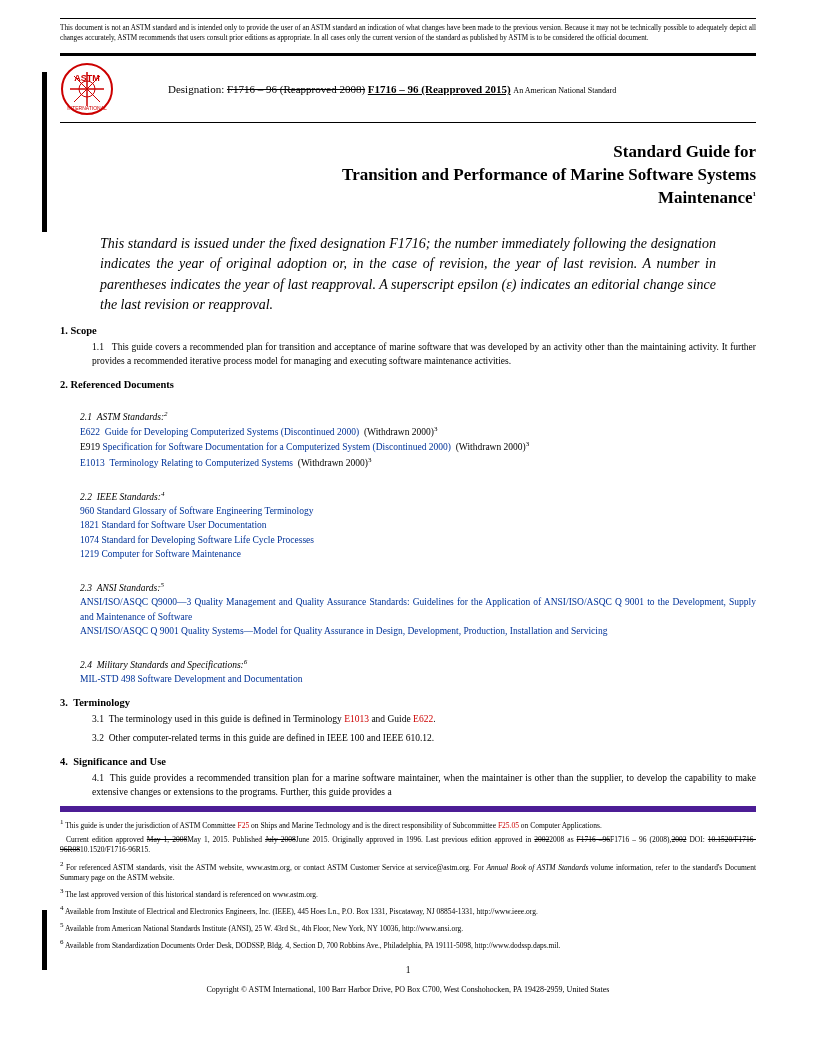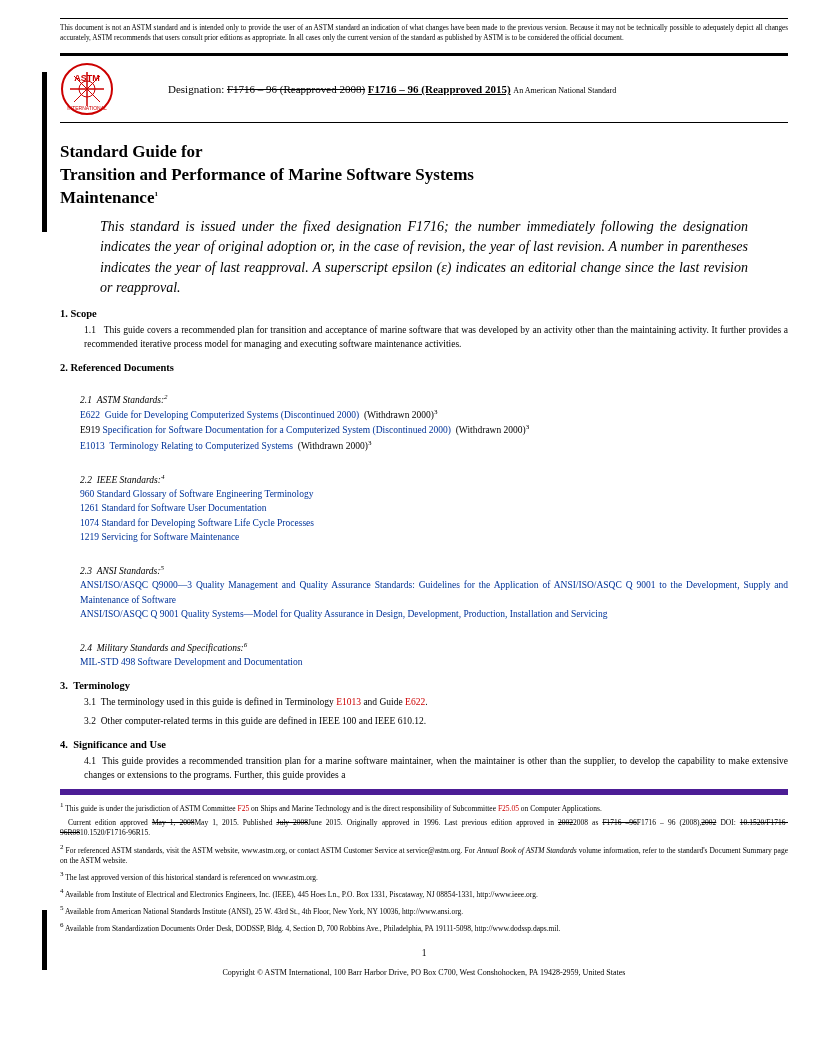--- a/index.html
+++ b/index.html
@@ -8,21 +8,21 @@
       font-size: 9.5px;
       color: #000;
       background: #fff;
       width: 816px;
       min-height: 1056px;
       position: relative;
     }
     .page {
       width: 816px;
       min-height: 1056px;
-      padding: 18px 28px 60px 60px;
+      padding: 18px 60px 60px 60px;
       position: relative;
     }
     
     .top-notice {
       font-size: 7.2px;
       line-height: 1.4;
       color: #000;
       text-align: justify;
       margin-bottom: 10px;
       border-top: 1px solid #000;
@@ -59,22 +59,22 @@
     .desig-current {
       text-decoration: underline;
       font-weight: bold;
     }
     .ans-label {
       font-size: 8px;
       color: #000;
     }
     
     .doc-title {
-      text-align: left;
-      margin: 18px 0 7px 0;
+      text-align: right;
+      margin: 18px 0 24px 0;
     }
     .doc-title h1 {
       font-size: 17px;
       font-weight: bold;
       line-height: 1.35;
     }
     
     .issuance-notice {
       font-size: 14px;
       line-height: 1.45;
@@ -90,21 +90,21 @@
       margin: 10px 0 5px 0;
     }
     
     .para {
       font-size: 9.5px;
       line-height: 1.45;
       text-align: justify;
       margin-bottom: 6px;
     }
     .para-indent {
-      margin-left: 24px;
+      margin-left: 32px;
     }
     
     .ref-link {
       color: #003399;
       text-decoration: none;
     }
     .ref-link-red {
       color: #cc0000;
       text-decoration: none;
     }
@@ -266,27 +266,27 @@
     &nbsp;(Withdrawn 2000)<sup>3</sup>
   </div>
 
   <div class="subsection-label">
     2.2 &nbsp;<em>IEEE Standards:</em><sup>4</sup>
   </div>
   <div class="std-item">
     <a class="ref-link">960</a>&nbsp;<a class="ref-link">Standard Glossary of Software Engineering Terminology</a>
   </div>
   <div class="std-item">
-    <a class="ref-link">1261</a>&nbsp;<a class="ref-link">Standard for Software User Documentation</a>
+    <a class="ref-link">1821</a>&nbsp;<a class="ref-link">Standard for Software User Documentation</a>
   </div>
   <div class="std-item">
     <a class="ref-link">1074</a>&nbsp;<a class="ref-link">Standard for Developing Software Life Cycle Processes</a>
   </div>
   <div class="std-item">
-    <a class="ref-link">1219</a>&nbsp;<a class="ref-link">Servicing for Software Maintenance</a>
+    <a class="ref-link">1219</a>&nbsp;<a class="ref-link">Computer for Software Maintenance</a>
   </div>
 
   <div class="subsection-label">
     2.3 &nbsp;<em>ANSI Standards:</em><sup>5</sup>
   </div>
   <div class="std-item" style="text-align:justify; padding-right: 0;">
     <a class="ref-link-red">ANSI/ISO/ASQC Q9000—3 Quality Management and Quality Assurance Standards: Guidelines for the Application of ANSI/ISO/ASQC Q 9001 to the Development, Supply and Maintenance of Software</a>
   </div>
   <div class="std-item" style="text-align:justify;">
     <a class="ref-link-red">ANSI/ISO/ASQC Q 9001 Quality Systems—Model for Quality Assurance in Design, Development, Production, Installation and Servicing</a>

